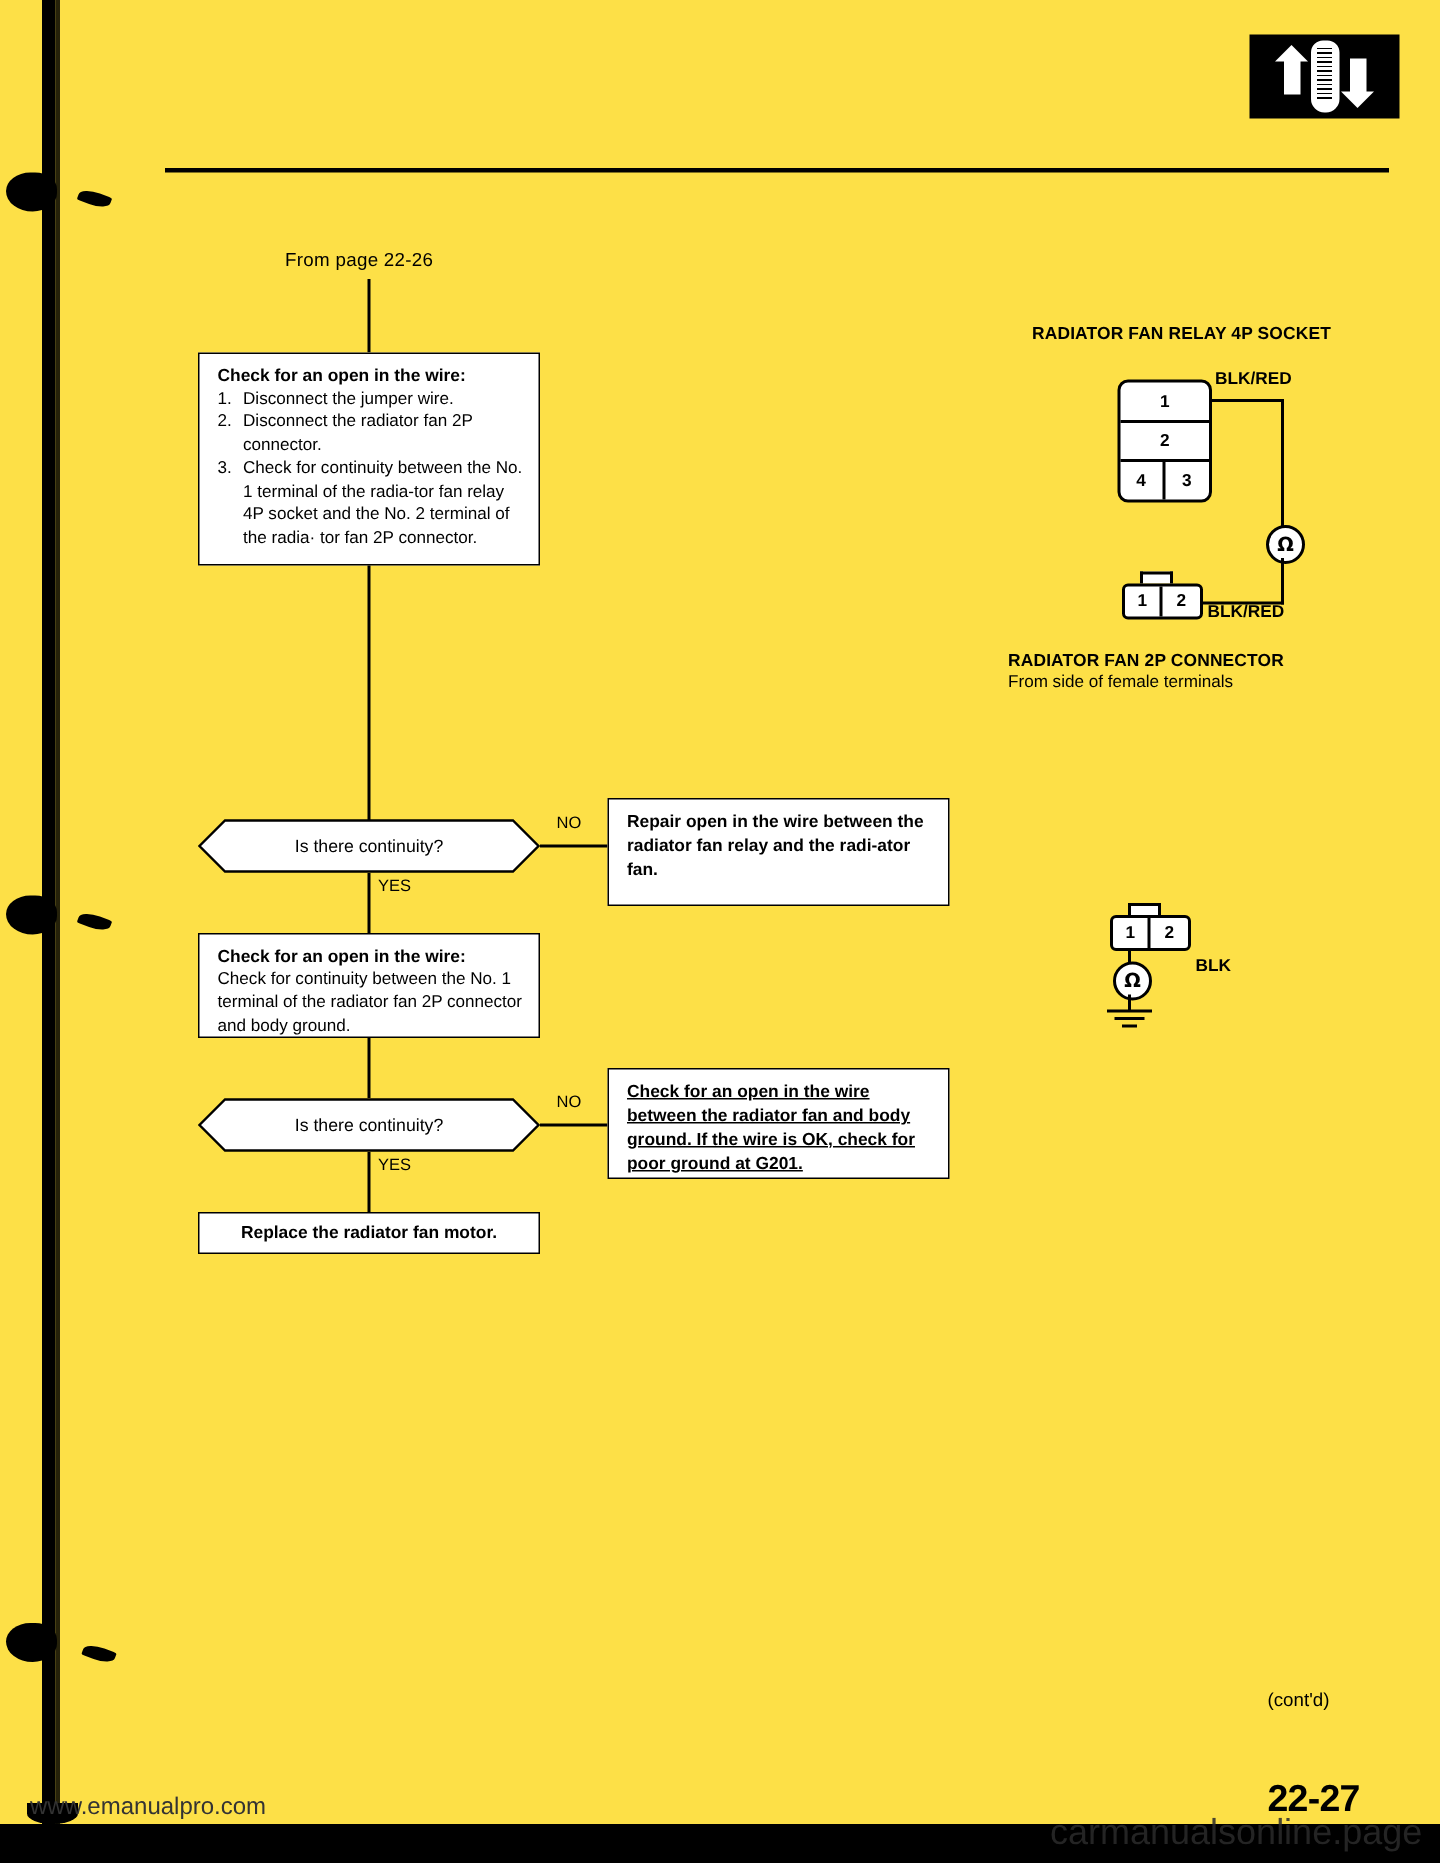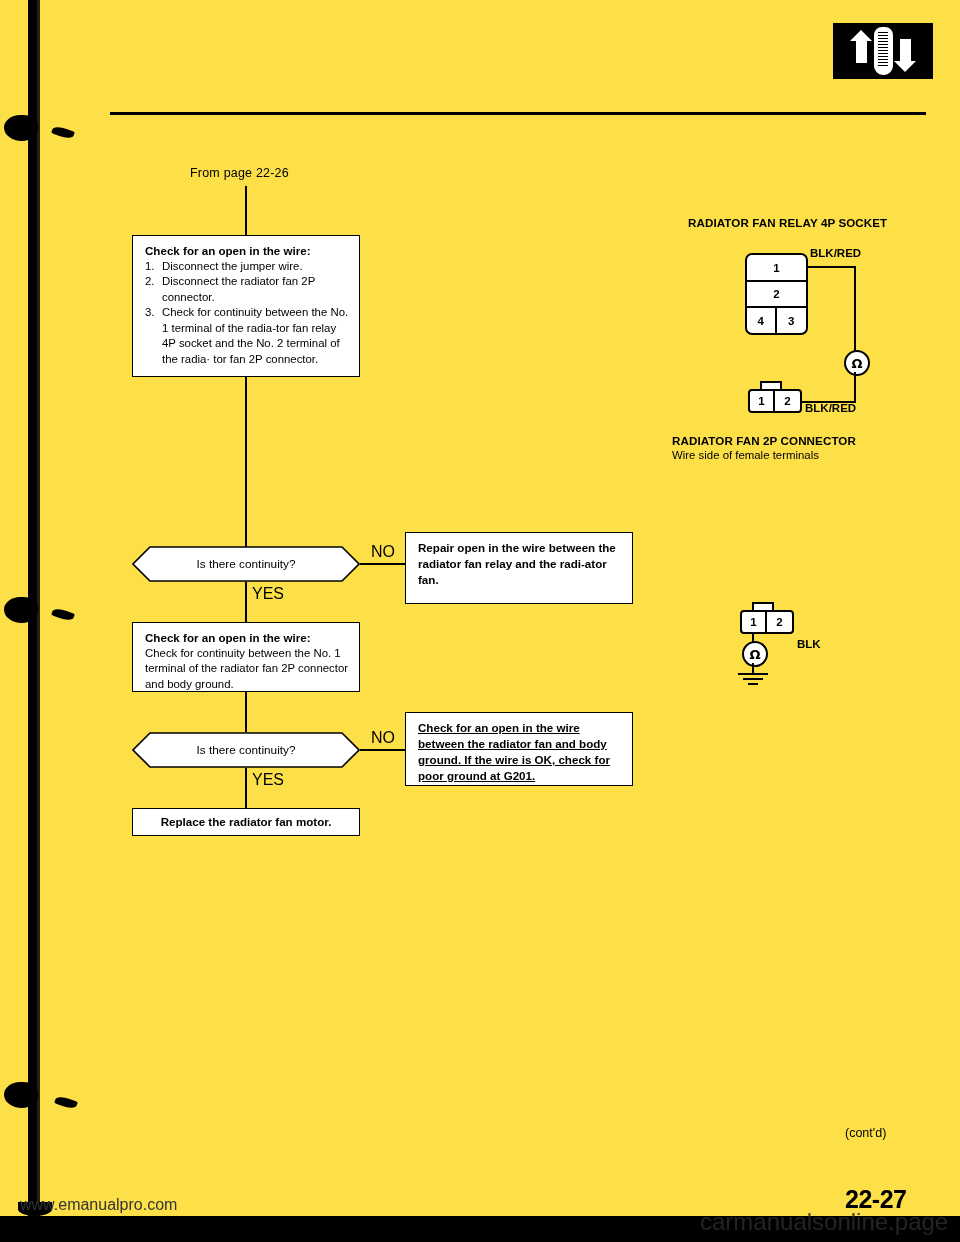--- a/index.html
+++ b/index.html
@@ -47,21 +47,21 @@
   .b-bold{font-weight:bold;font-size:11.6px;line-height:1.37;}
   ol.steps{margin:0;padding:0;list-style:none;}
   ol.steps li{display:flex;gap:5px;font-size:11.4px;line-height:1.36;}
   ol.steps li .num{width:12px;flex:none;}
   ol.steps li .txt{flex:1;}
 
   .hexa{position:absolute;display:flex;align-items:center;justify-content:center;}
   .hexa svg{position:absolute;inset:0;}
   .hexa span{position:relative;font-size:11.8px;}
 
-  .yesno{position:absolute;font-size:16px;}
+  .yesno{position:absolute;font-size:11px;}
 
   
   .wire-title{position:absolute;font-weight:bold;font-size:11.6px;letter-spacing:.1px;}
   .wire-sub{position:absolute;font-size:11.4px;}
 
   .relay4p{position:absolute;left:745px;top:253px;width:63px;height:82px;
            border:2.2px solid #000;border-radius:7px;box-sizing:border-box;background:#fff;}
   .relay4p .r{position:absolute;left:0;width:100%;display:flex;align-items:center;justify-content:center;
               font-weight:bold;font-size:11.5px;box-sizing:border-box;}
   .relay4p .r1{top:0;height:27px;border-bottom:2.2px solid #000;}
@@ -213,21 +213,21 @@
   <div class="conn hline" style="left:802px;top:401px;width:54px;"></div>
 
   <div class="conn2p-tab" style="left:760px;top:381px;"></div>
   <div class="conn2p" style="left:748px;top:389px;">
     <div class="c left">1</div>
     <div class="c">2</div>
   </div>
   <div class="wlabel" style="left:805px;top:402px;">BLK/RED</div>
 
   <div class="wire-title" style="left:672px;top:434px;">RADIATOR FAN 2P CONNECTOR</div>
-  <div class="wire-sub" style="left:672px;top:449px;">Wire side of female terminals</div>
+  <div class="wire-sub" style="left:672px;top:449px;">From side of female terminals</div>
 
   <div class="conn2p-tab" style="left:752px;top:602px;"></div>
   <div class="conn2p" style="left:740px;top:610px;">
     <div class="c left">1</div>
     <div class="c">2</div>
   </div>
   <div class="wlabel" style="left:797px;top:638px;">BLK</div>
 
   <div class="conn vline" style="left:752px;top:634px;height:9px;"></div>
   <div class="ohm" style="left:742px;top:641px;">Ω</div>

